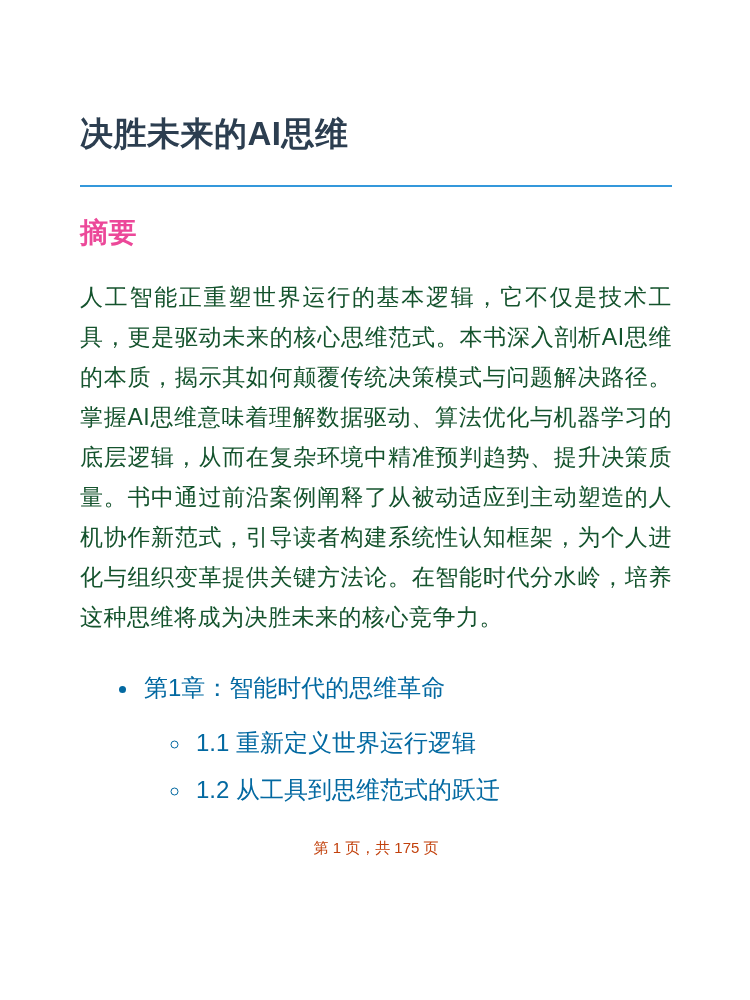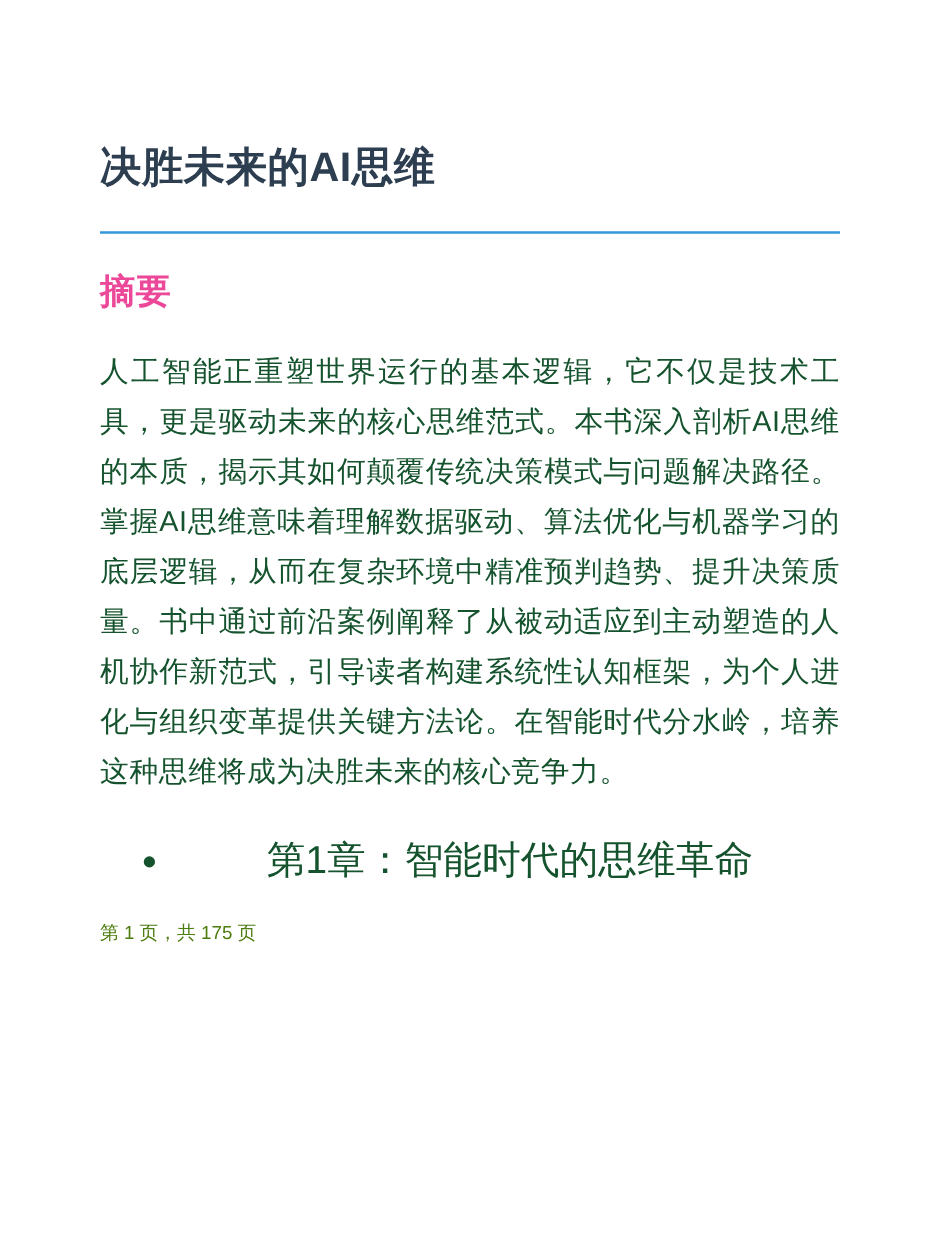--- a/index.html
+++ b/index.html
@@ -47,61 +47,64 @@
     font-size: 23px;
     line-height: 40px;
     color: #14532d;
     text-align: justify;
     letter-spacing: 0.5px;
   }
   ul.toc-level1 {
     margin: 30px 0 0 0;
     padding-left: 60px;
     list-style-type: disc;
-    font-size: 31px;
+    font-size: 24px;
     line-height: 29px;
-    color: #14532d;
-    text-align: center;
+    color: #0369a1;
   }
   ul.toc-level1 > li {
     padding-left: 4px;
   }
   ul.toc-level2 {
     margin: 26px 0 0 0;
     padding-left: 48px;
     list-style-type: circle;
   }
   ul.toc-level2 > li {
     padding-left: 4px;
   }
   ul.toc-level2 > li + li {
     margin-top: 18px;
   }
   .page-footer {
     margin-top: 35px;
-    text-align: left;
+    text-align: center;
     font-size: 15px;
-    color: #4d7c0f;
+    color: #c2410c;
   }
 </style>
 </head>
 <body>
 
 <div class="page">
 
   <h1 class="doc-title">决胜未来的AI思维</h1>
 
   <hr class="title-rule">
 
   <h2 class="section-heading">摘要</h2>
 
   <p class="abstract-body">人工智能正重塑世界运行的基本逻辑，它不仅是技术工具，更是驱动未来的核心思维范式。本书深入剖析AI思维的本质，揭示其如何颠覆传统决策模式与问题解决路径。掌握AI思维意味着理解数据驱动、算法优化与机器学习的底层逻辑，从而在复杂环境中精准预判趋势、提升决策质量。书中通过前沿案例阐释了从被动适应到主动塑造的人机协作新范式，引导读者构建系统性认知框架，为个人进化与组织变革提供关键方法论。在智能时代分水岭，培养这种思维将成为决胜未来的核心竞争力。</p>
 
 
   <ul class="toc-level1">
     <li>
       <span>第1章：智能时代的思维革命</span>
+      <ul class="toc-level2">
+        <li>1.1 重新定义世界运行逻辑</li>
+        <li>1.2 从工具到思维范式的跃迁</li>
+      </ul>
     </li>
   </ul>
 
   <div class="page-footer">第 1 页，共 175 页</div>
 
 </div>
 
 </body></html>

